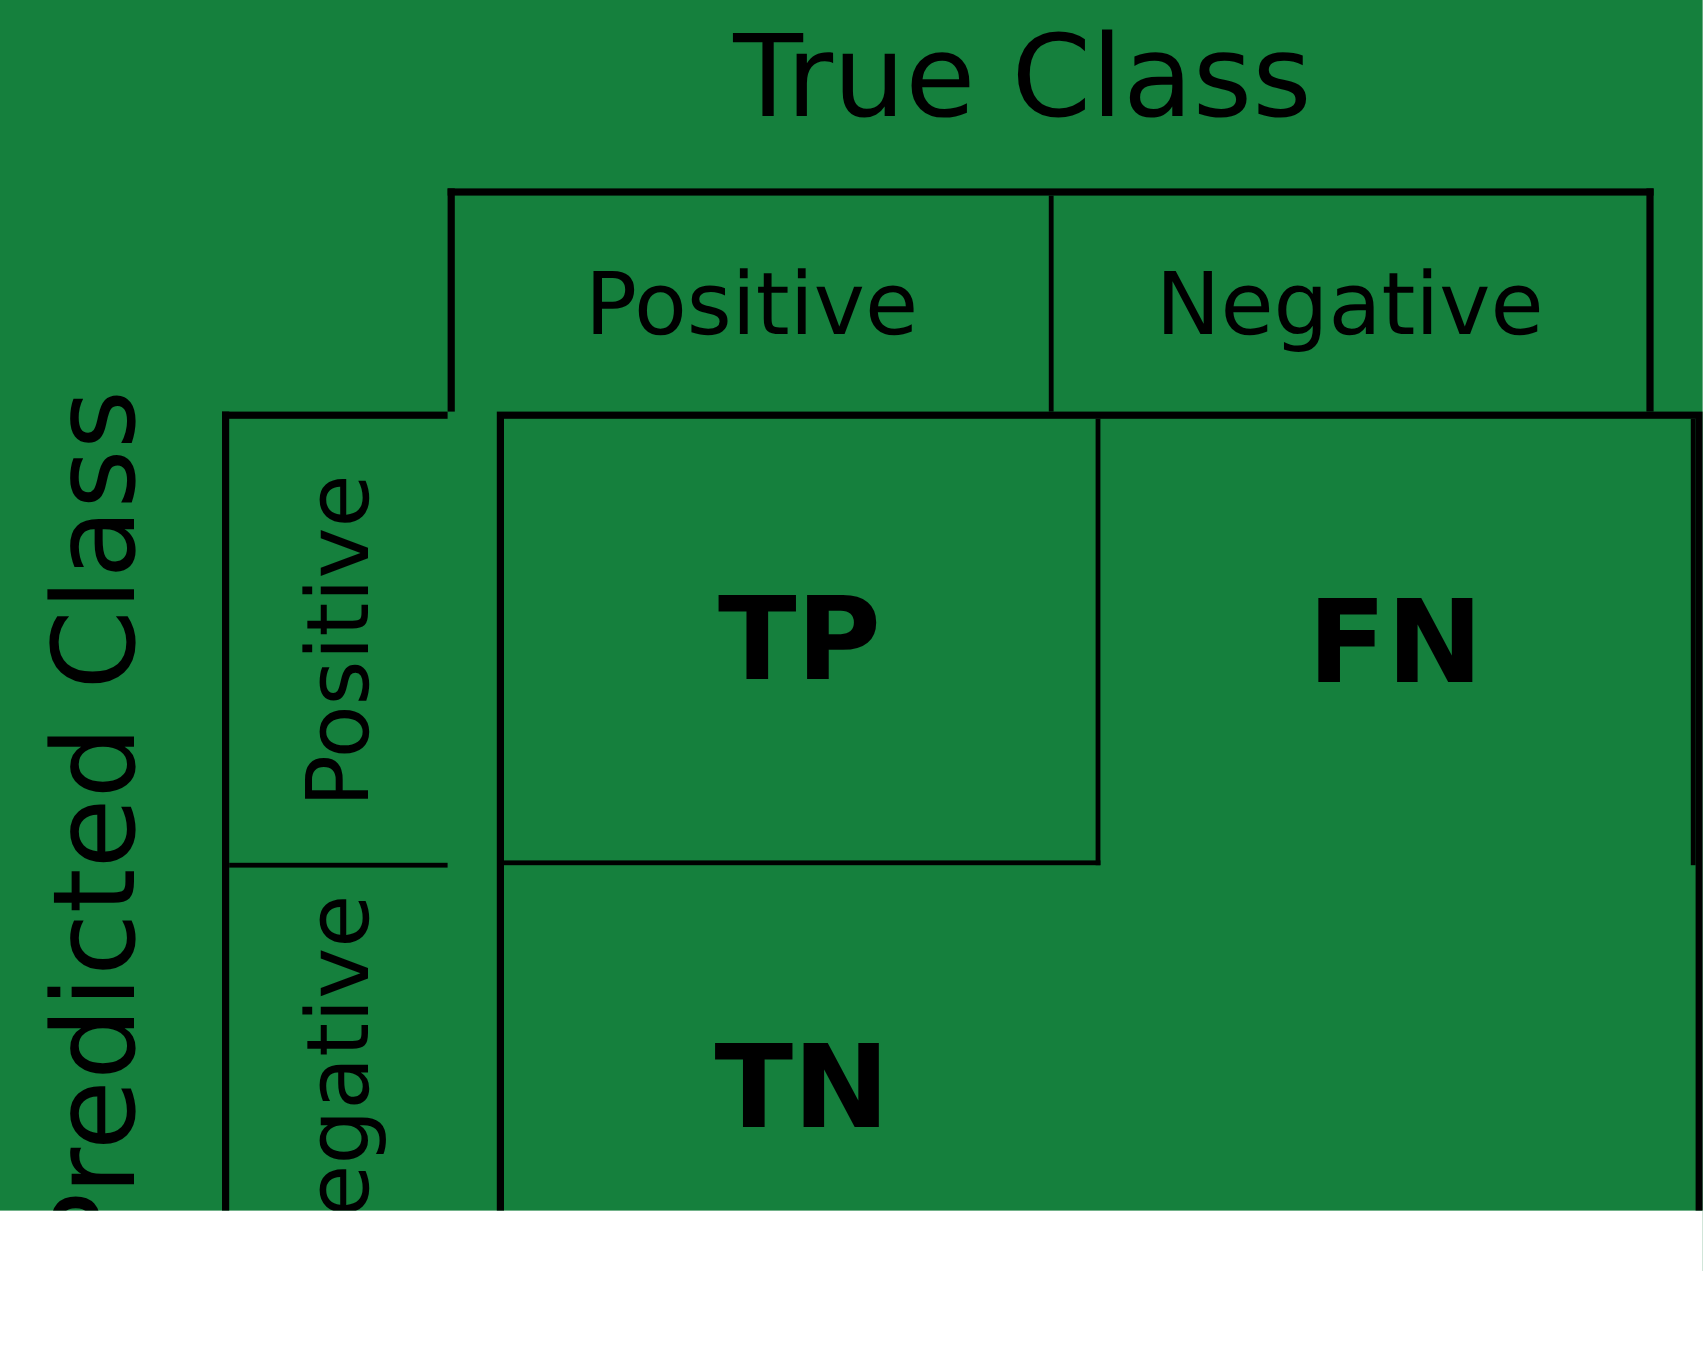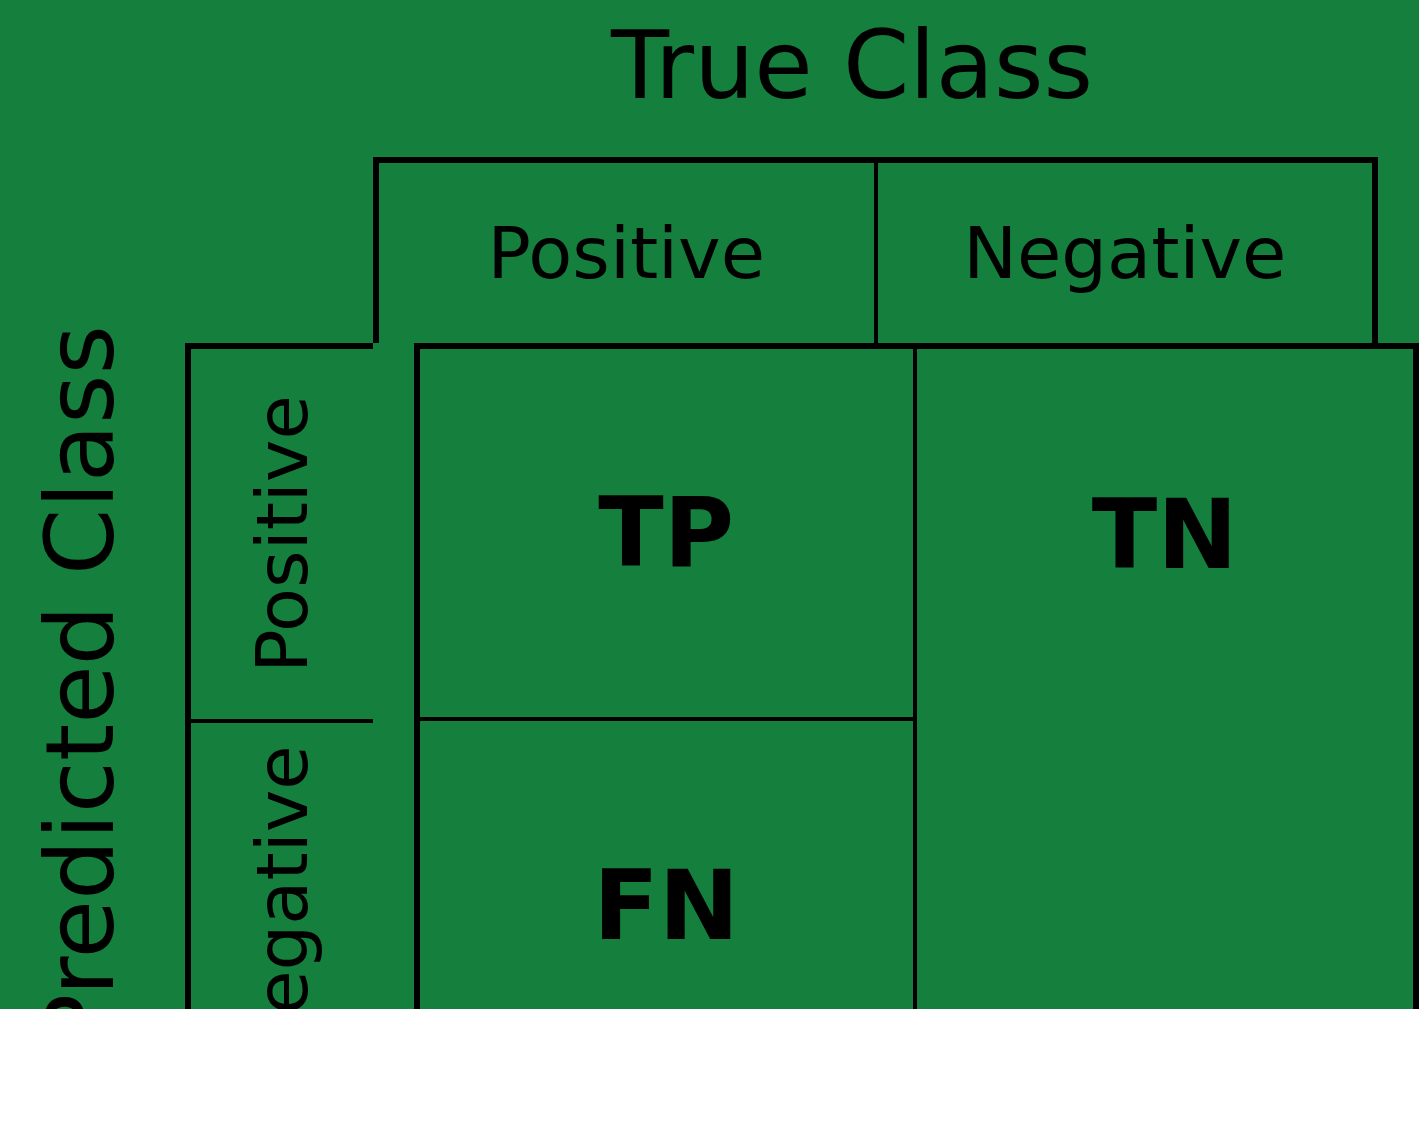--- a/index.html
+++ b/index.html
@@ -127,17 +127,17 @@
     <div class="row-header first">
       <span class="vtext">Positive</span>
     </div>
     <div class="row-header">
       <span class="vtext">Negative</span>
     </div>
   </div>
 
   <div id="matrix-body">
     <div class="cell br bb">TP</div>
+    <div class="cell br">FN</div>
     <div class="cell">TN</div>
-    <div class="cell br">FN</div>
   </div>
 
 </div>
 
 </body></html>

